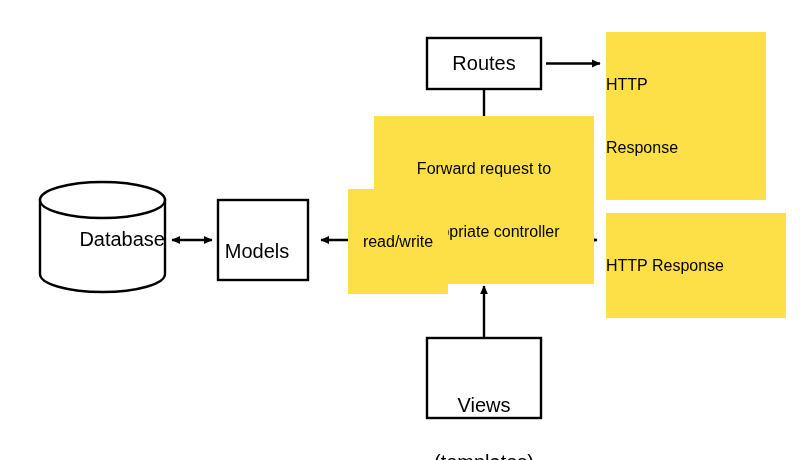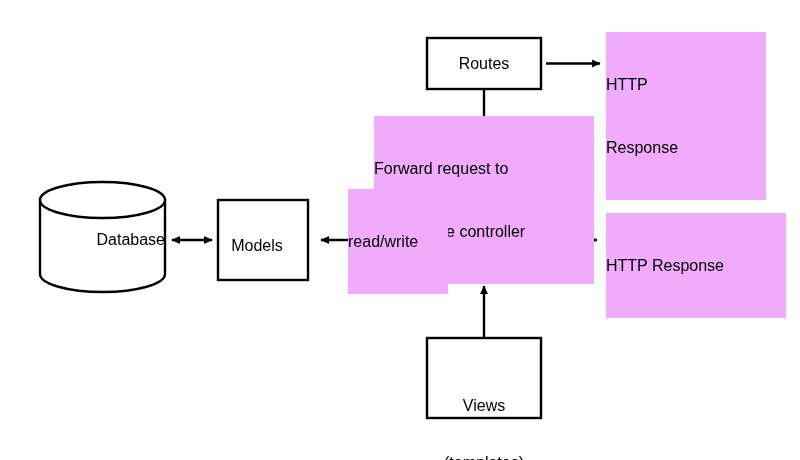--- a/index.html
+++ b/index.html
@@ -19,36 +19,36 @@
     position: absolute;
     left: 0;
     top: 0;
     width: 800px;
     height: 460px;
   }
   .node-label {
     position: absolute;
     color: #000000;
     font-family: "Liberation Sans", sans-serif;
-    font-size: 16px;
+    font-size: 20px;
     line-height: 19px;
     text-align: center;
     white-space: pre;
     pointer-events: none;
   }
   .edge-label {
     position: absolute;
     color: #000000;
     font-family: "Liberation Sans", sans-serif;
     font-size: 16px;
     line-height: 21px;
     white-space: pre;
-    background: #f0abfc;
+    background: #fde047;
   }
-  .edge-label.centered { text-align: left; }
+  .edge-label.centered { text-align: center; }
   .edge-label.leftal   { text-align: left; }
 </style>
 </head>
 <body>
 
 <div id="diagram-root">
 
   <svg id="diagram-svg" viewBox="0 0 800 460">
     <defs>
       <marker id="arrowhead" markerWidth="9" markerHeight="9" refX="8.4" refY="4.5" orient="auto" markerUnits="userSpaceOnUse">
@@ -81,21 +81,21 @@
 
     <line x1="172" y1="240" x2="212" y2="240" stroke="#000000" stroke-width="2.4" marker-end="url(#arrowhead)" marker-start="url(#arrowtail)"></line>
 
     <line x1="484" y1="338" x2="484" y2="286" stroke="#000000" stroke-width="2.4" marker-end="url(#arrowhead)"></line>
 
     <line x1="541" y1="240" x2="597" y2="240" stroke="#000000" stroke-width="2.4" marker-end="url(#arrowhead)"></line>
   </svg>
 
   <div class="node-label" style="left:40px; top:230px; width:125px;text-align:right;">Database</div>
 
-  <div class="node-label" style="left:218px; top:236px; width:78px;">Models</div>
+  <div class="node-label" style="left:218px; top:242px; width:78px;">Models</div>
 
   <div class="node-label" style="left:427px; top:230px; width:114px;">Controllers</div>
 
   <div class="node-label" style="left:427px; top:54px; width:114px;">Routes</div>
 
   <div class="node-label" style="left:427px; top:358px; width:114px;">
     <div>Views</div>
     <div>(templates)</div>
   </div>
 

